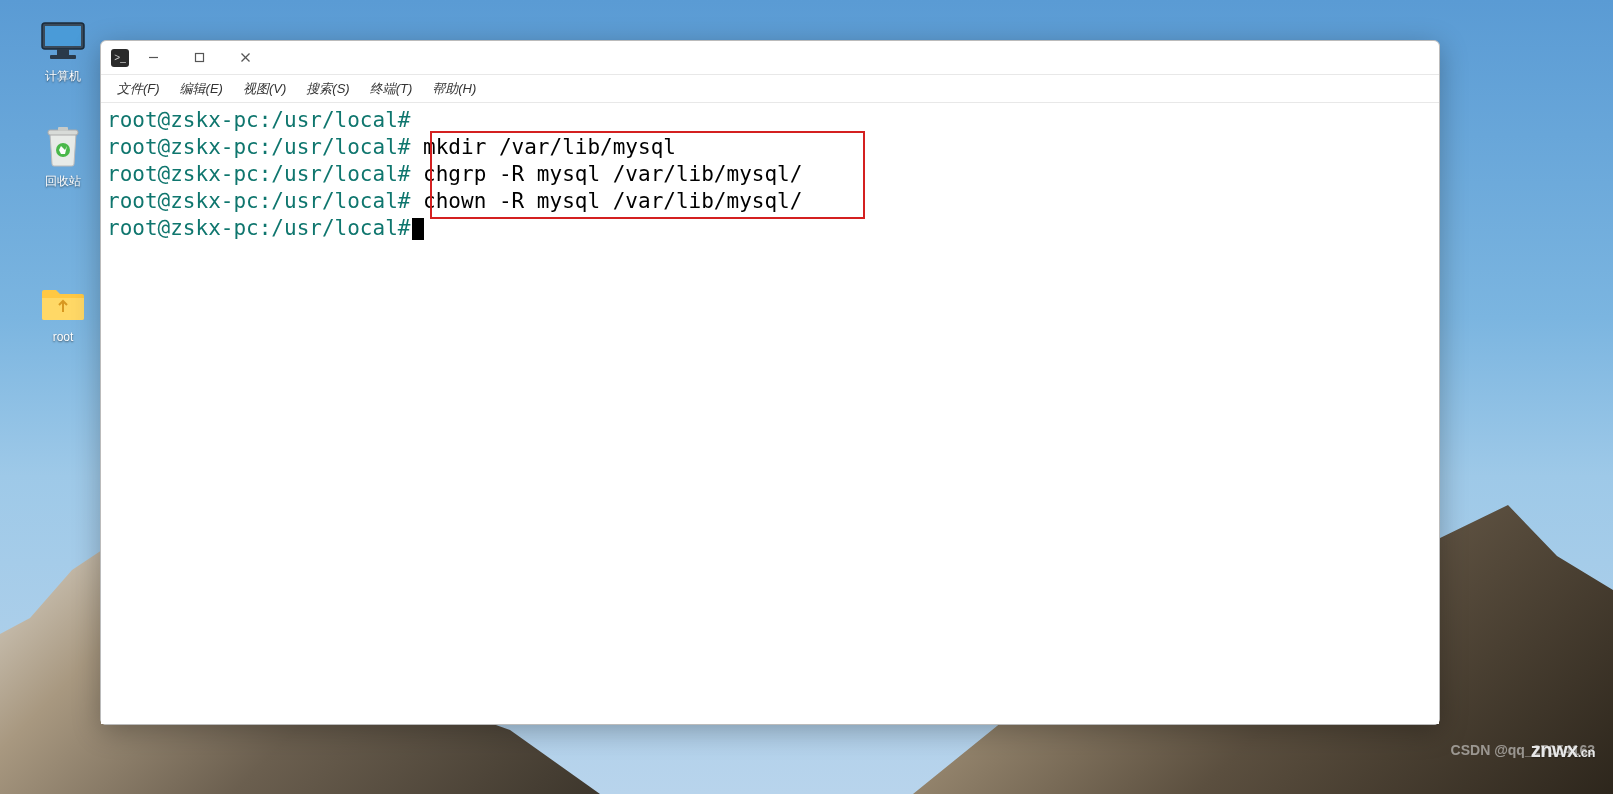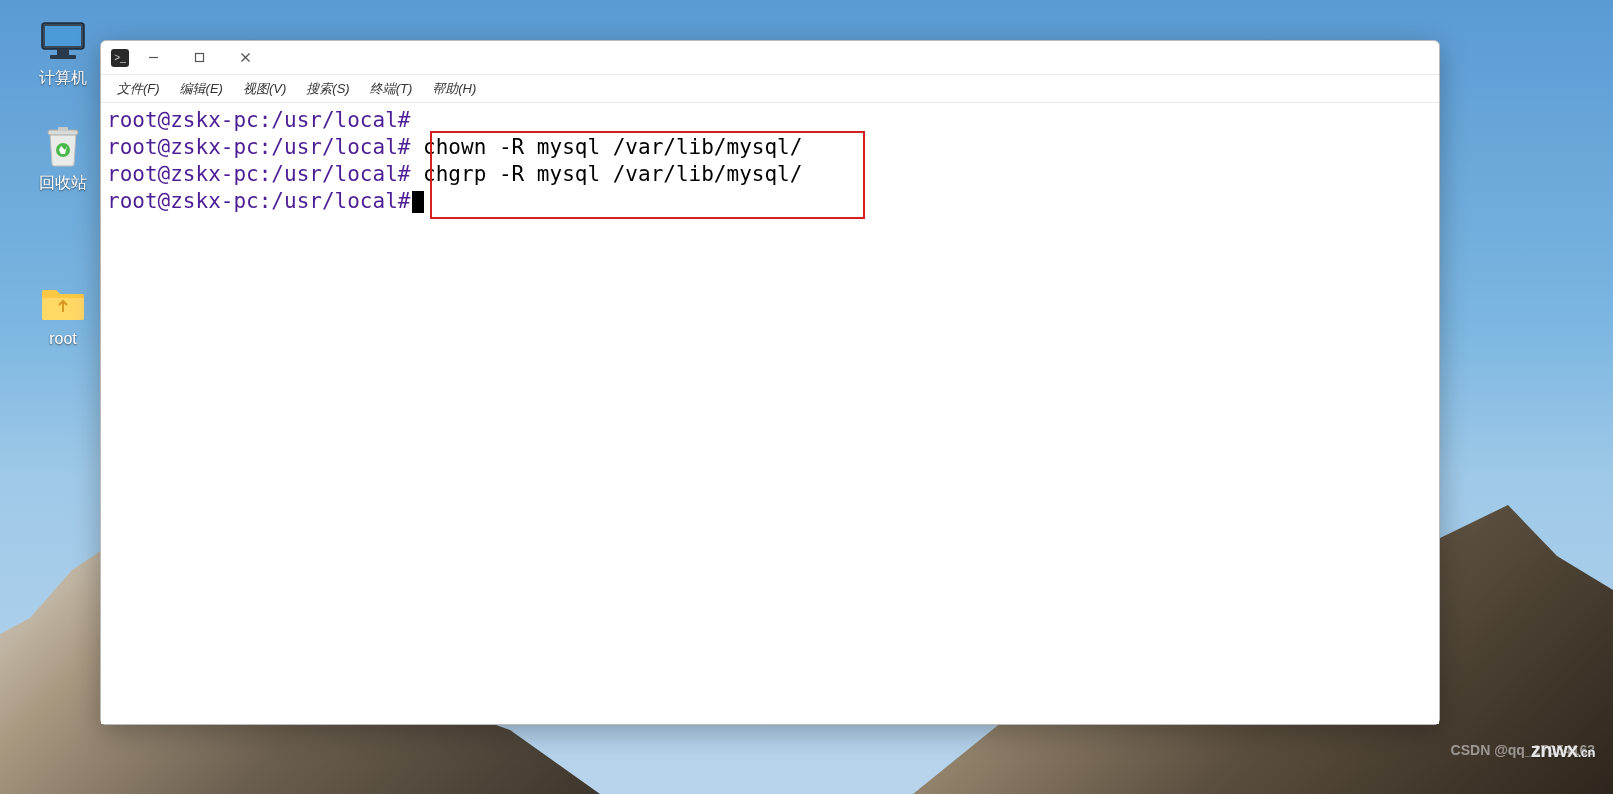--- a/index.html
+++ b/index.html
@@ -43,21 +43,21 @@
     .desktop-icon .icon-box {
       width: 48px;
       height: 42px;
       margin: 0 auto 6px;
       display: flex;
       align-items: center;
       justify-content: center;
     }
     .desktop-icon .label {
       color: #fff;
-      font-size: 16px;
+      font-size: 12px;
       text-shadow: 0 1px 2px rgba(0,0,0,0.6);
     }
     .icon-computer { top: 20px; }
     .icon-trash { top: 125px; }
     .icon-folder { top: 282px; }
     
     .monitor-svg { width: 46px; height: 40px; }
     .trash-svg { width: 38px; height: 44px; }
     .folder-svg { width: 46px; height: 38px; }
     
@@ -138,21 +138,21 @@
       font-family: "Consolas", "DejaVu Sans Mono", monospace;
       font-size: 21px;
       line-height: 27px;
       color: #000;
       position: relative;
       overflow: hidden;
     }
     .term-line {
       white-space: pre;
     }
-    .prompt { color: #4c1d95; margin-top: 24px; }
+    .prompt { color: #0f766e; margin-top: 24px; }
     .cmd { color: #000; }
     .cursor-block {
       display: inline-block;
       width: 12px;
       height: 22px;
       background: #000;
       vertical-align: text-bottom;
       margin-left: 2px;
     }
     
@@ -253,22 +253,23 @@
     <div class="menu-item">文件(F)</div>
     <div class="menu-item">编辑(E)</div>
     <div class="menu-item">视图(V)</div>
     <div class="menu-item">搜索(S)</div>
     <div class="menu-item">终端(T)</div>
     <div class="menu-item">帮助(H)</div>
   </div>
 
   <div class="terminal-body">
     <div class="term-line"><span class="prompt">root@zskx-pc:/usr/local#</span><span class="cmd"></span></div>
+    <div class="term-line"><span class="prompt">root@zskx-pc:/usr/local#</span><span class="cmd"> mkdir /var/lib/mysql</span></div>
+    <div class="term-line"><span class="prompt">root@zskx-pc:/usr/local#</span><span class="cmd"> chgrp -R mysql /var/lib/mysql/</span></div>
     <div class="term-line"><span class="prompt">root@zskx-pc:/usr/local#</span><span class="cmd"> chown -R mysql /var/lib/mysql/</span></div>
-    <div class="term-line"><span class="prompt">root@zskx-pc:/usr/local#</span><span class="cmd"> chgrp -R mysql /var/lib/mysql/</span></div>
     <div class="term-line"><span class="prompt">root@zskx-pc:/usr/local#</span><span class="cmd"></span><span class="cursor-block"></span></div>
 
     <div class="highlight-box" style="left:329px; top:28px; width:435px; height:88px;"></div>
   </div>
 </div>
 
 <div class="watermark-right">CSDN @qq_27054163</div>
 <div class="watermark-znwx">
   <span>znwx</span><span class="cn">.cn</span>
 </div>

